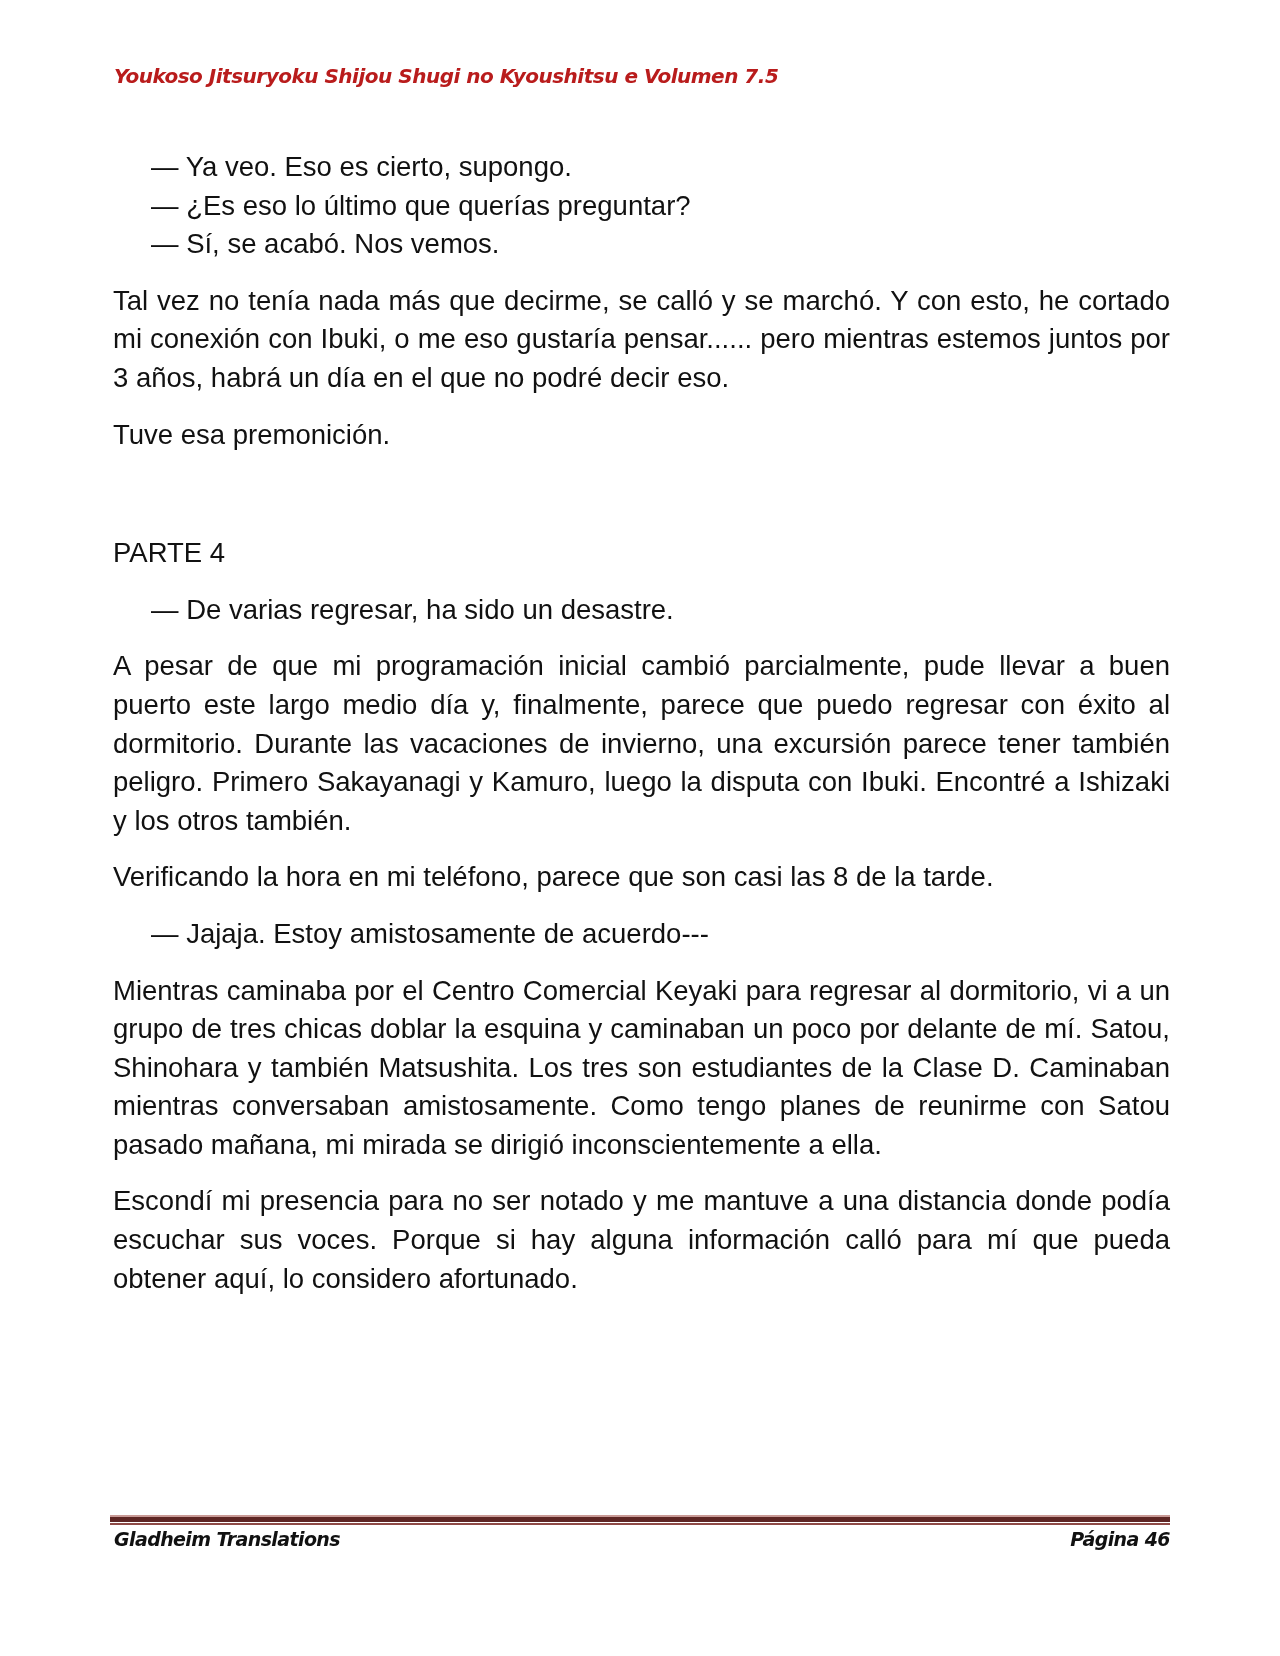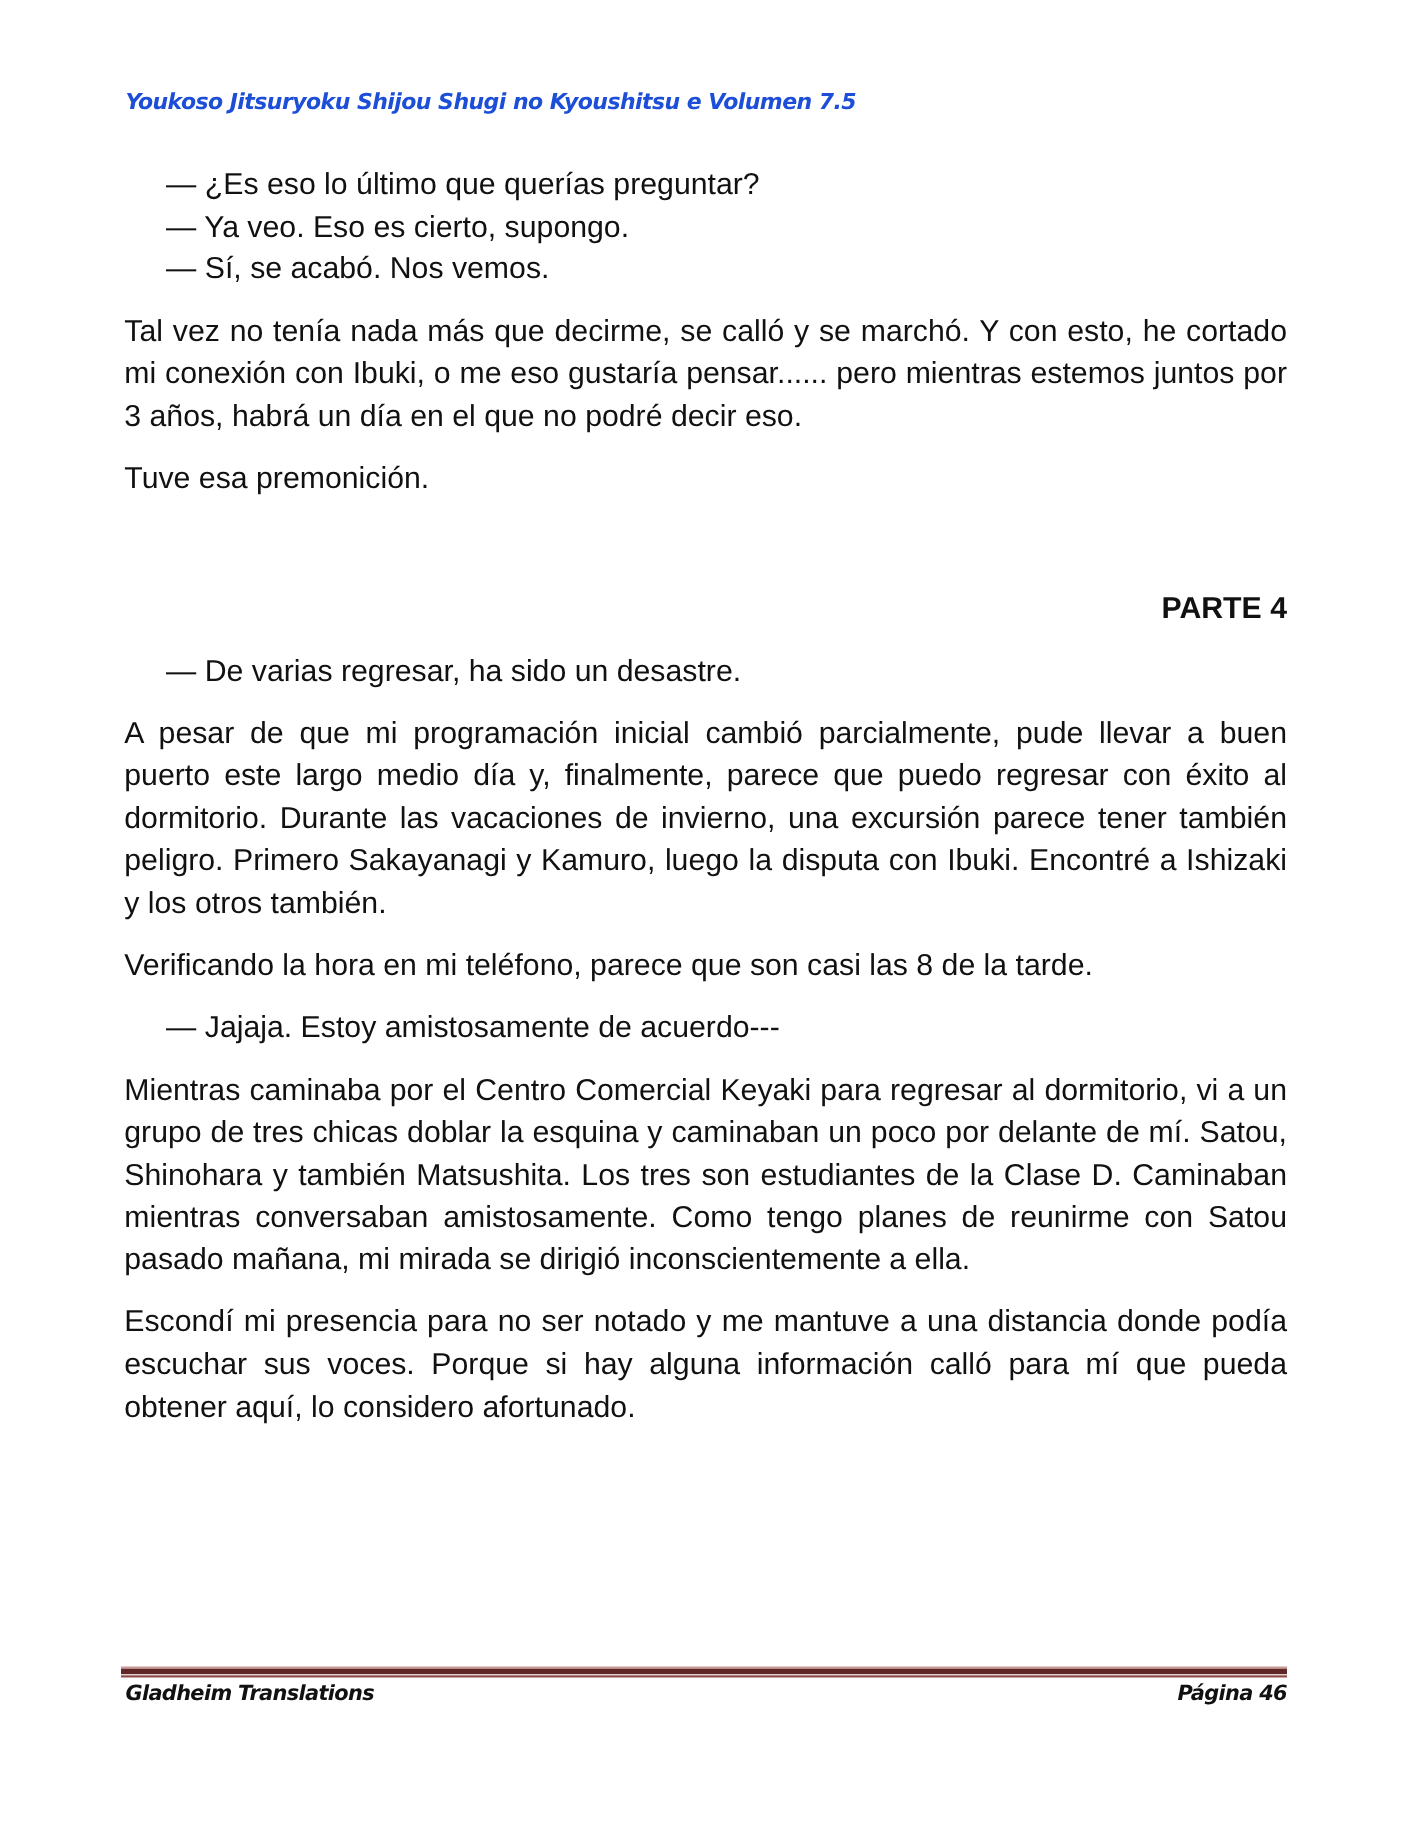--- a/index.html
+++ b/index.html
@@ -1,52 +1,52 @@
 <!DOCTYPE html>
 <html><head>
 <meta charset="utf-8">
 <style>
   html, body { margin: 0; padding: 0; background: #ffffff; }
   body { width: 1280px; height: 1656px; position: relative; overflow: hidden; color: #111; }
   .header {
-    position: absolute; left: 114px; top: 80px;
+    position: absolute; left: 114px; top: 64px;
     font-family: "DejaVu Sans", sans-serif; font-weight: bold; font-style: italic;
-    font-size: 20px; letter-spacing: -0.5px; color: #1d4ed8;
+    font-size: 20px; letter-spacing: -0.5px; color: #b91c1c;
   }
   .content {
     position: absolute; left: 113px; top: 148px; width: 1057px;
     font-family: "Liberation Sans", sans-serif; font-size: 27.5px; line-height: 38.6px;
     color: #111;
   }
   .dlg { padding-left: 38px; margin: 0; }
   .para { margin: 0; text-align: justify; }
   .gap { height: 18px; }
-  .heading { font-weight: bold; margin: 0; text-align: right; }
+  .heading { font-weight: normal; margin: 0; }
   .footer-rule {
     position: absolute; left: 110px; top: 1515px; width: 1060px; height: 10px;
   }
   .footer-rule .thin1 { height: 2px; background: #c99a96; }
   .footer-rule .thick { height: 5px; background: #5e2624; }
   .footer-rule .thin2 { height: 2px; background: #8e4a46; margin-top: 1px; }
   .footer-left, .footer-right {
     position: absolute; top: 1528px;
     font-family: "DejaVu Sans", sans-serif; font-weight: bold; font-style: italic;
     font-size: 19px; letter-spacing: -0.6px; color: #111;
   }
   .footer-left { left: 114px; }
   .footer-right { right: 110px; }
 </style>
 </head>
 <body>
 
 <div class="header">Youkoso Jitsuryoku Shijou Shugi no Kyoushitsu e Volumen 7.5</div>
 
 <div class="content">
+  <p class="dlg">— Ya veo. Eso es cierto, supongo.</p>
   <p class="dlg">— ¿Es eso lo último que querías preguntar?</p>
-  <p class="dlg">— Ya veo. Eso es cierto, supongo.</p>
   <p class="dlg">— Sí, se acabó. Nos vemos.</p>
   <div class="gap"></div>
   <p class="para">Tal vez no tenía nada más que decirme, se calló y se marchó. Y con esto, he cortado mi conexión con Ibuki, o me eso gustaría pensar...... pero mientras estemos juntos por 3 años, habrá un día en el que no podré decir eso.</p>
   <div class="gap"></div>
   <p class="para">Tuve esa premonición.</p>
   <div style="height:80px"></div>
   <p class="heading">PARTE 4</p>
   <div class="gap"></div>
   <p class="dlg">— De varias regresar, ha sido un desastre.</p>
   <div class="gap"></div>

